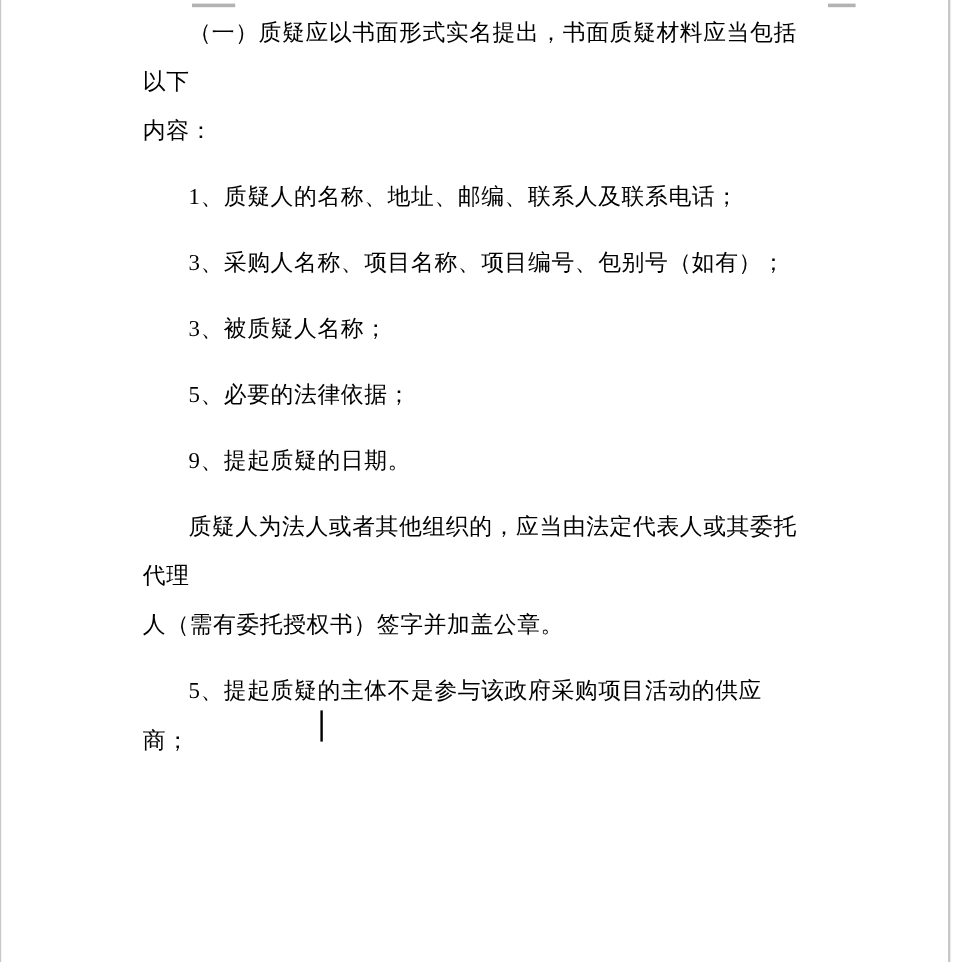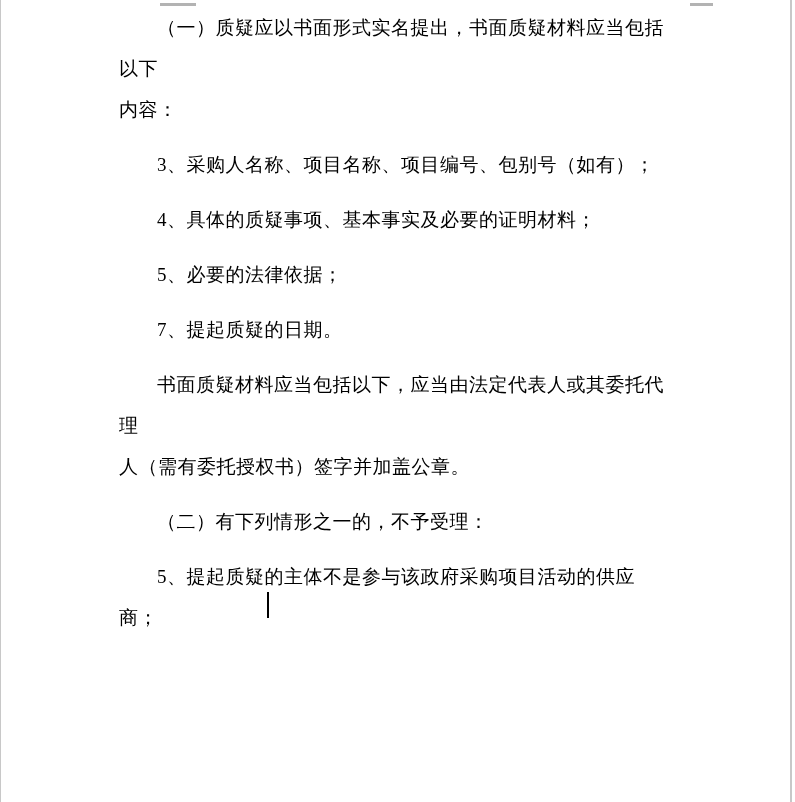--- a/index.html
+++ b/index.html
@@ -60,26 +60,26 @@
 
   <div class="page-border-left"></div>
   <div class="page-border-right"></div>
 
   <div class="margin-mark left"></div>
   <div class="margin-mark right"></div>
 
   <div class="text-area">
     <p class="para">（一）质疑应以书面形式实名提出，书面质疑材料应当包括以下
 内容：</p>
+    <p class="para">1、质疑人的名称、地址、邮编、联系人及联系电话；</p>
     <p class="para">3、采购人名称、项目名称、项目编号、包别号（如有）；</p>
-    <p class="para">4、具体的质疑事项、基本事实及必要的证明材料；</p>
+    <p class="para">3、被质疑人名称；</p>
     <p class="para">5、必要的法律依据；</p>
-    <p class="para">7、提起质疑的日期。</p>
-    <p class="para">书面质疑材料应当包括以下，应当由法定代表人或其委托代理
+    <p class="para">9、提起质疑的日期。</p>
+    <p class="para">质疑人为法人或者其他组织的，应当由法定代表人或其委托代理
 人（需有委托授权书）签字并加盖公章。</p>
-    <p class="para">（二）有下列情形之一的，不予受理：</p>
     <p class="para">5、提起质疑的主体不是参与该政府采购项目活动的供应商；</p>
 
   </div>
 
   <div class="text-cursor"></div>
 
 </div>
 
 </body></html>

